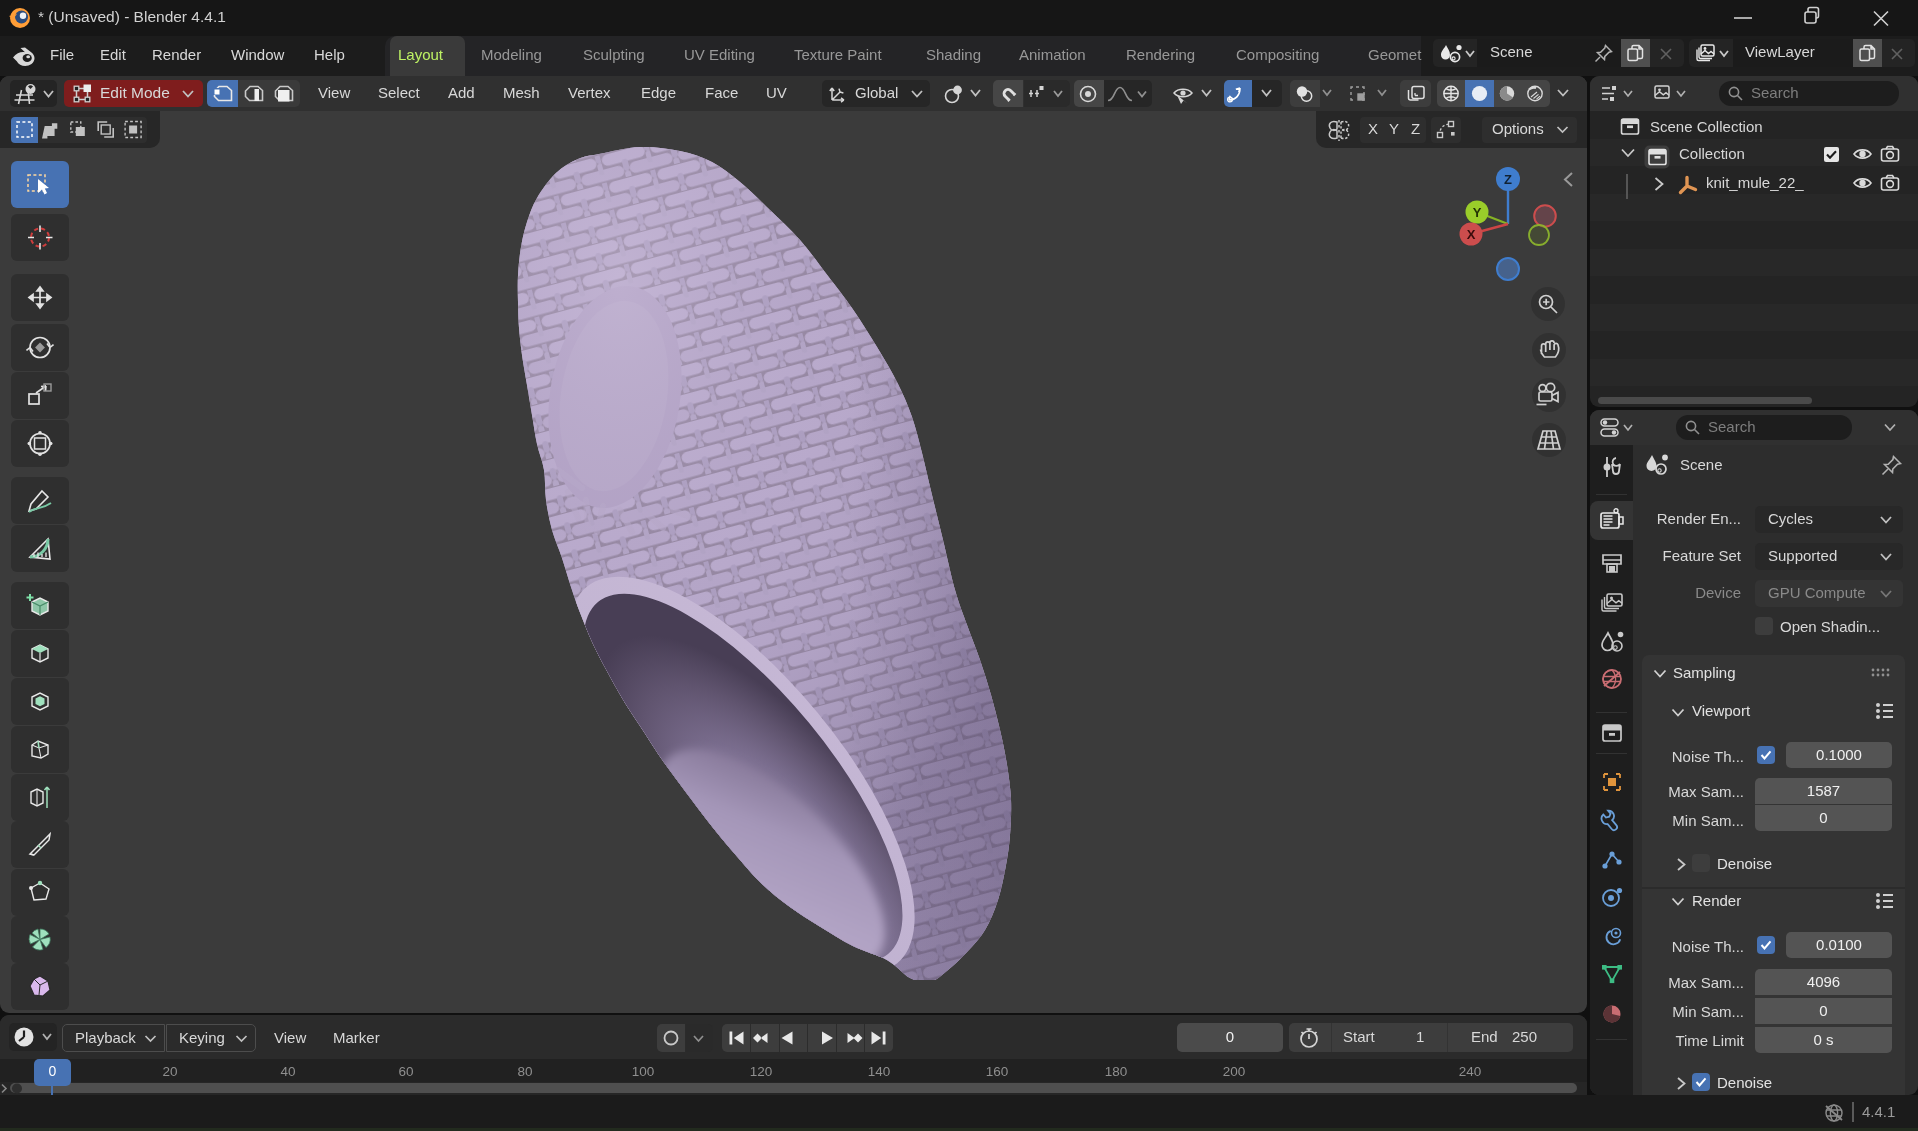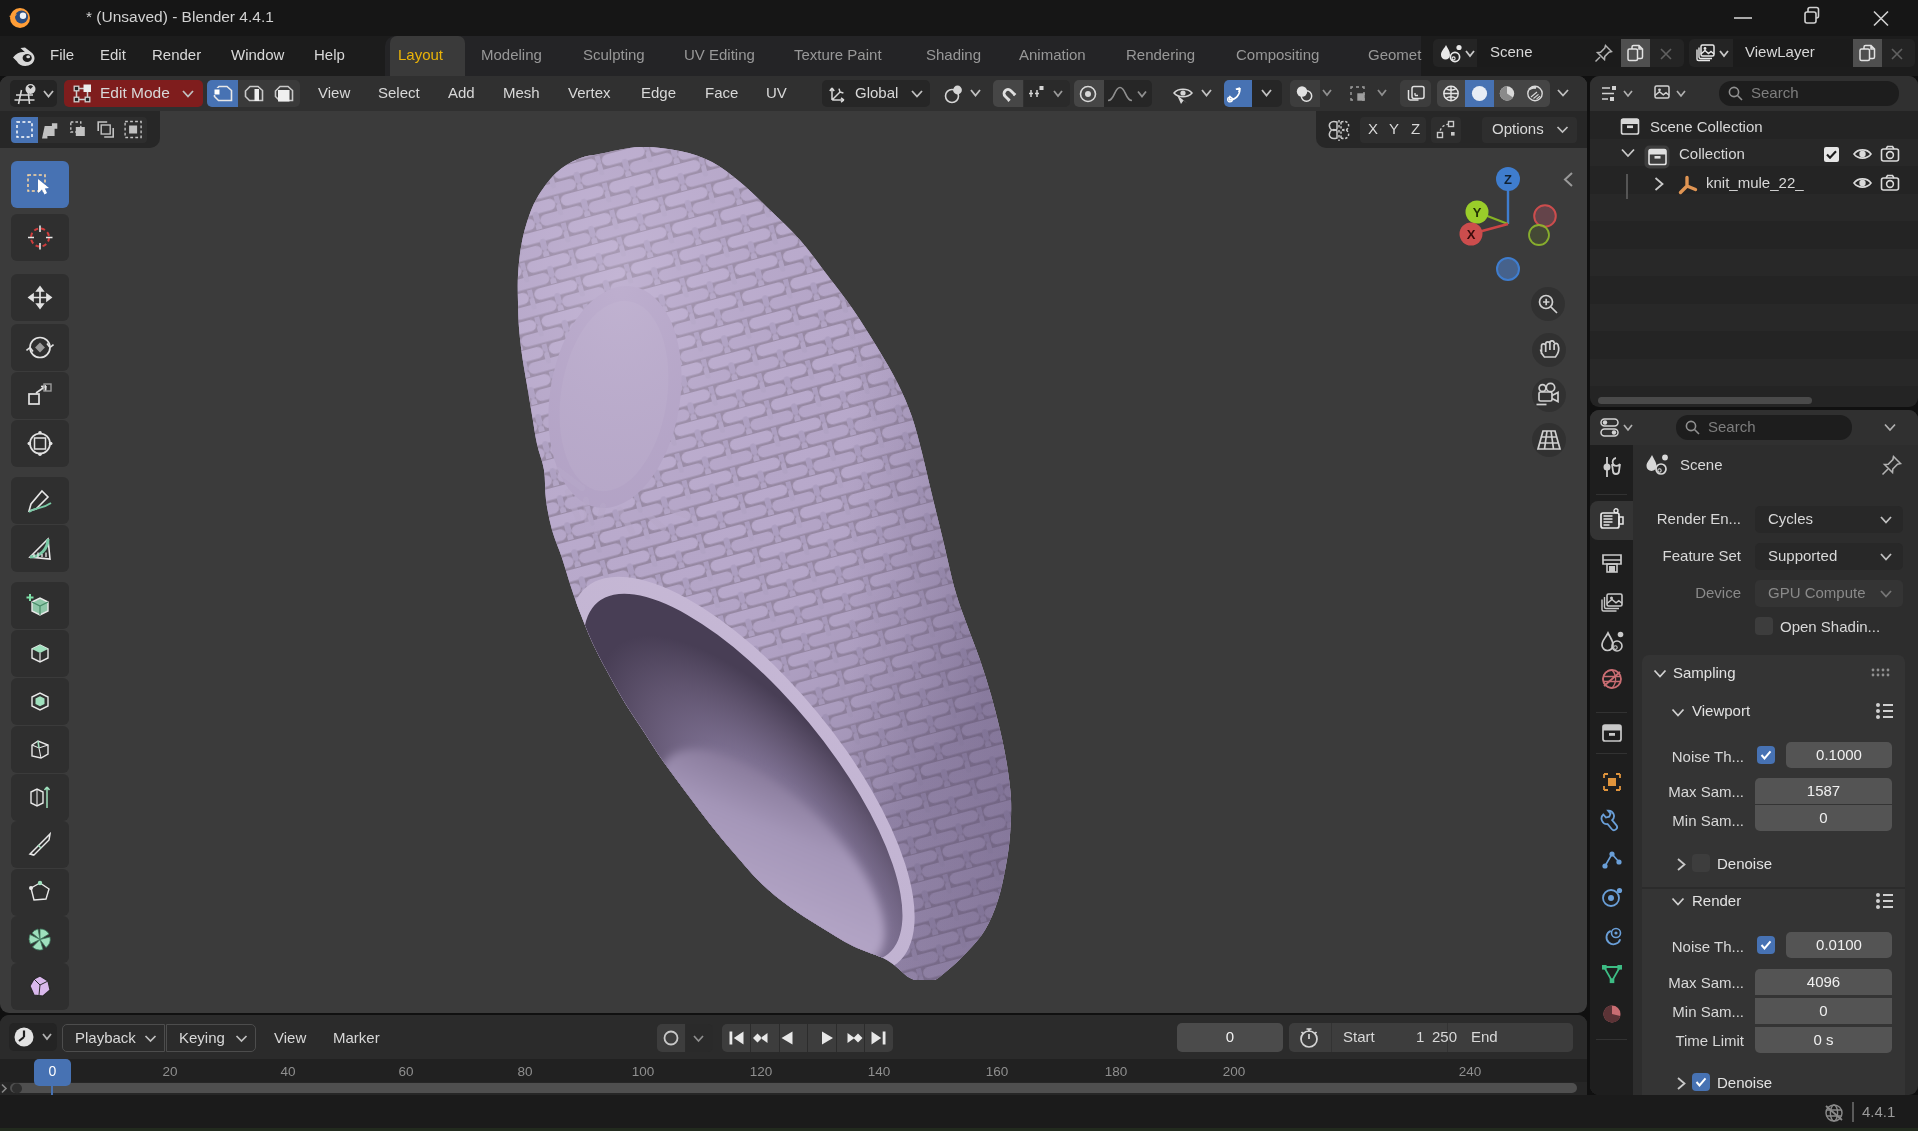--- a/index.html
+++ b/index.html
@@ -14,21 +14,21 @@
 <body>
 <div id="stage">
 
   <div class="abs" id="titlebar" style="left:0;top:0;width:1918px;height:36px;background:#161616;">
     <svg class="abs" style="left:7px;top:5px;" width="26" height="26" viewBox="0 0 26 26">
       <circle cx="13" cy="13" r="10" fill="#ff9e37"></circle>
       <circle cx="14.5" cy="12" r="6.5" fill="#2a4b7c"></circle>
       <circle cx="16" cy="10.8" r="3.2" fill="#eef3f8"></circle>
       <path d="M2 11 L10 9 L6 14 Z" fill="#ff9e37"></path>
     </svg>
-    <div class="abs txt" style="left:38px;top:8px;font-size:15.5px;color:#d2d2d2;margin-left:48px;">* (Unsaved) - Blender 4.4.1</div>
+    <div class="abs txt" style="left:38px;top:8px;font-size:15.5px;color:#d2d2d2;">* (Unsaved) - Blender 4.4.1</div>
     <svg class="abs" style="left:1725px;top:0;" width="180" height="36" viewBox="0 0 180 36">
       <g stroke="#d0d0d0" stroke-width="1.6" fill="none">
         <path d="M9 18 H27"></path>
         <rect x="80" y="12" width="11" height="11" rx="2"></rect>
         <path d="M83 12 V9.5 a2 2 0 0 1 2-2 h6.5 a2 2 0 0 1 2 2 V16 a2 2 0 0 1 -2 2 H91"></path>
         <path d="M149 11.5 L163 25.5 M163 11.5 L149 25.5"></path>
       </g>
     </svg>
   </div>
 
@@ -39,21 +39,21 @@
       <ellipse cx="18.2" cy="12.8" rx="1.9" ry="1.5" fill="#d8d8d8"></ellipse>
     </svg>
     <div class="abs txt" style="left:50px;top:10px;">File</div>
     <div class="abs txt" style="left:100px;top:10px;">Edit</div>
     <div class="abs txt" style="left:152px;top:10px;">Render</div>
     <div class="abs txt" style="left:231px;top:10px;">Window</div>
     <div class="abs txt" style="left:314px;top:10px;">Help</div>
 
     <div class="abs" style="left:385px;top:0;width:1036px;height:40px;background:#242426;border-radius:10px 0 0 0;"></div>
     <div class="abs" style="left:390px;top:0;width:75px;height:40px;background:#3a3a3a;border-radius:7px 7px 0 0;"></div>
-    <div class="abs txt" style="left:398px;top:10px;color:#eab308;">Layout</div>
+    <div class="abs txt" style="left:398px;top:10px;color:#bef264;">Layout</div>
     <div class="abs txt dim" style="left:481px;top:10px;">Modeling</div>
     <div class="abs txt dim" style="left:583px;top:10px;">Sculpting</div>
     <div class="abs txt dim" style="left:684px;top:10px;">UV Editing</div>
     <div class="abs txt dim" style="left:794px;top:10px;">Texture Paint</div>
     <div class="abs txt dim" style="left:926px;top:10px;">Shading</div>
     <div class="abs txt dim" style="left:1019px;top:10px;">Animation</div>
     <div class="abs txt dim" style="left:1126px;top:10px;">Rendering</div>
     <div class="abs txt dim" style="left:1236px;top:10px;">Compositing</div>
     <div class="abs txt dim" style="left:1368px;top:10px;">Geomet</div>
 
@@ -930,21 +930,21 @@
     <div class="abs" style="left:1331px;top:8px;width:1px;height:29px;background:#333;"></div>
     <div class="abs" style="left:1447px;top:8px;width:1px;height:29px;background:#333;"></div>
     <svg class="abs" style="left:1297px;top:12px;" width="24" height="22" viewBox="0 0 24 22">
       <circle cx="12" cy="12" r="8" fill="none" stroke="#d5d5d5" stroke-width="1.7"></circle>
       <path d="M12 12 L12 7 M9.5 2 h5 M12 2 v2.5" stroke="#d5d5d5" stroke-width="1.7" fill="none"></path>
       <path d="M4.5 5 l2 2 M19.5 5 l-2 2" stroke="#d5d5d5" stroke-width="1.7"></path>
     </svg>
     <div class="abs txt" style="left:1343px;top:13px;">Start</div>
     <div class="abs txt" style="left:1416px;top:13px;">1</div>
     <div class="abs txt" style="left:1471px;top:13px;">End</div>
-    <div class="abs txt" style="left:1432px;top:13px;text-align:right;">250</div>
+    <div class="abs txt" style="left:1512px;top:13px;text-align:right;">250</div>
 
     <div class="abs" id="tl-ruler" style="left:0;top:44px;width:1587px;height:23px;background:#212121;"></div>
     <div class="abs" id="tl-scroll" style="left:0;top:67px;width:1587px;height:13px;background:#262626;"></div>
     <div class="abs" style="left:10px;top:68px;width:1567px;height:10px;background:#4f4f4f;border-radius:5px;"></div>
     <svg class="abs" style="left:0;top:67px;" width="30" height="13" viewBox="0 0 30 13">
       <path d="M2 2.5 l4 4 l-4 4" fill="none" stroke="#888" stroke-width="1.6"></path>
       <circle cx="17" cy="6.5" r="5" fill="#2e2e2e"></circle>
     </svg>
     <div class="abs" id="ruler-nums" style="left:0;top:44px;width:1587px;height:23px;color:#8f8f8f;font-size:13.5px;">
       <span class="abs" style="left:140px;top:5px;width:60px;text-align:center;">20</span>

